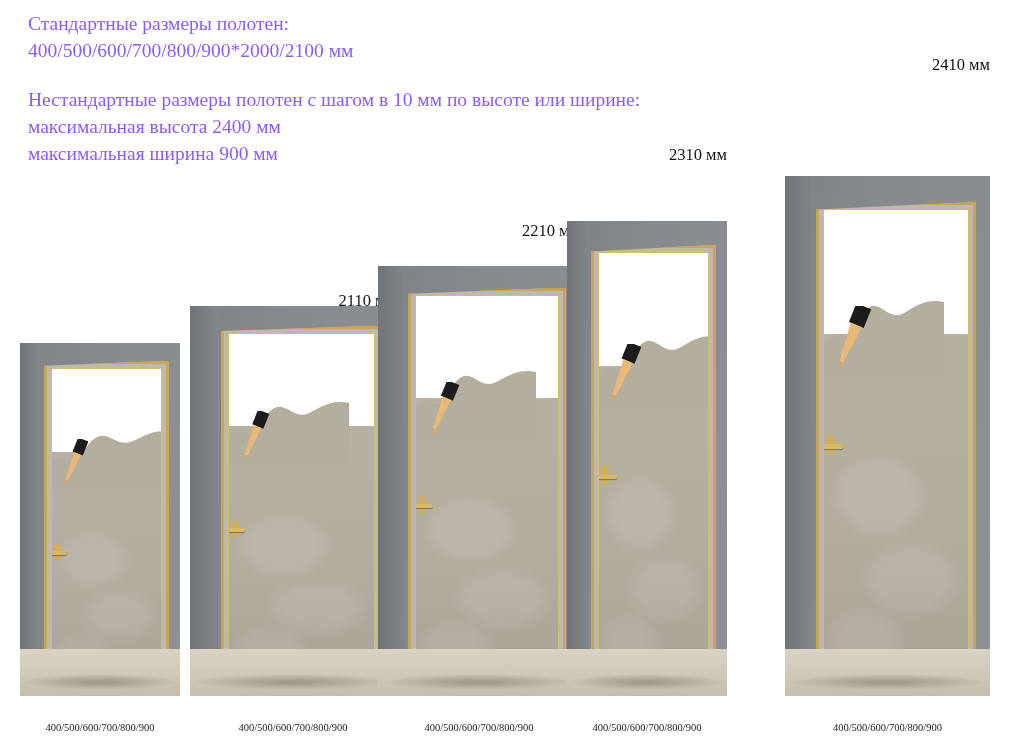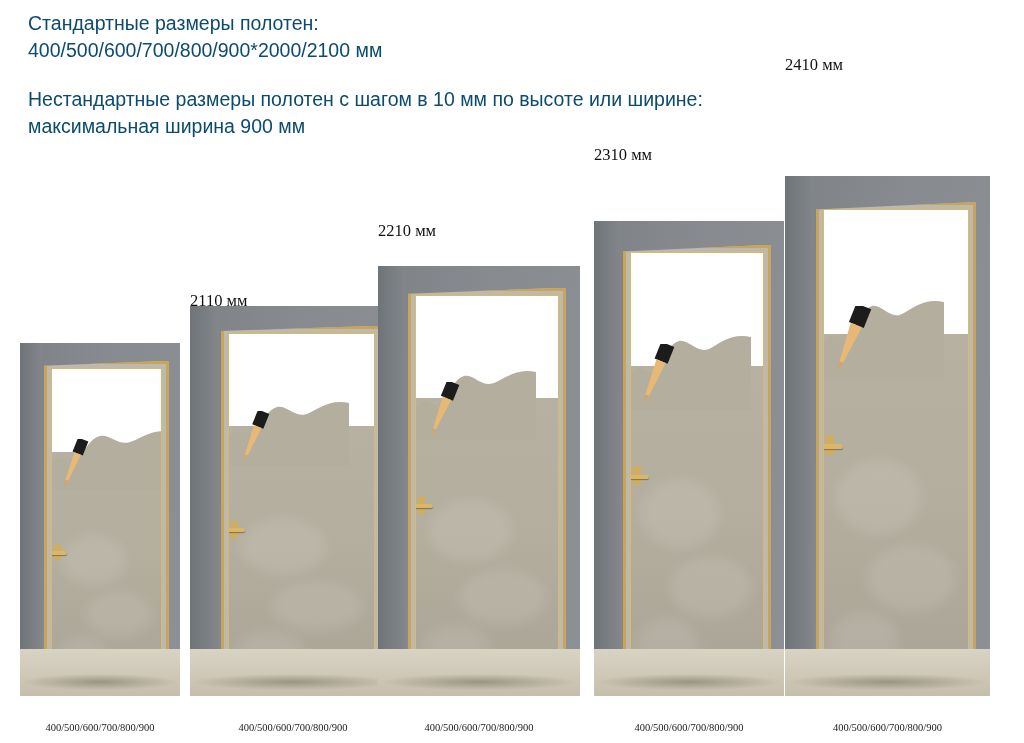--- a/index.html
+++ b/index.html
@@ -17,24 +17,24 @@
   }
 
   
   #header-text {
     position: absolute;
     left: 28px;
     top: 10px;
     width: 800px;
   }
   .hdr-line {
-    font-family: Liberation Sans, sans-serif;
+    font-family: Liberation Serif, serif;
     font-size: 19.5px;
     line-height: 27px;
-    color: #0c4a6e;
+    color: #8b5cf6;
     white-space: nowrap;
   }
   .hdr-block-gap {
     height: 22px;
   }
 
   
   #doors-row {
     position: absolute;
     left: 0;
@@ -45,21 +45,21 @@
 
   .door-group {
     position: absolute;
     bottom: 0;
   }
 
   .size-label {
     position: absolute;
     left: 0;
     width: 100%;
-    text-align: left;
+    text-align: right;
     font-family: "Liberation Serif", serif;
     font-size: 16.5px;
     color: #111;
     white-space: nowrap;
   }
 
   
   .door-scene {
     position: absolute;
     bottom: 47px;
@@ -176,20 +176,21 @@
   }
 </style>
 </head>
 <body>
 
 <div id="header-text">
   <div class="hdr-line">Стандартные размеры полотен:</div>
   <div class="hdr-line">400/500/600/700/800/900*2000/2100 мм</div>
   <div class="hdr-block-gap"></div>
   <div class="hdr-line">Нестандартные размеры полотен с шагом в 10 мм по высоте или ширине:</div>
+  <div class="hdr-line">максимальная высота 2400 мм</div>
   <div class="hdr-line">максимальная ширина 900 мм</div>
 </div>
 
 <div id="doors-row">
 
   <div class="door-group" style="left:20px; width:160px; height:570px;">
     <div class="size-label" style="top:180px;">2010 мм</div>
     <div class="door-scene" style="height:353px;">
       <div class="wall"></div>
       <div class="wall-shadow"></div>
@@ -285,21 +286,21 @@
           <div class="handle" style="left:-3px; top:53%; width:20px; height:4px;"></div>
         </div>
       </div>
 
       <div class="floor"></div>
       <div class="floor-shadow"></div>
     </div>
     <div class="door-caption">400/500/600/700/800/900</div>
   </div>
 
-  <div class="door-group" style="left:594px; width:190px; height:660px;">
+  <div class="door-group" style="left:567px; width:160px; height:660px;">
     <div class="size-label" style="top:62px;">2310 мм</div>
     <div class="door-scene" style="height:475px;">
       <div class="wall"></div>
       <div class="wall-shadow"></div>
 
       <div class="frame" style="left:15%; top:5%; width:78%; height:95%;
                   clip-path: polygon(0% 1.5%, 100% 0%, 100% 100%, 0% 97%);">
         <div class="frame-inner">
           <div class="leaf-white" style="height:26%;"></div>
           <svg class="paint-edge" style="top:16%; height:88px;" viewBox="0 0 120 88" preserveAspectRatio="none">

